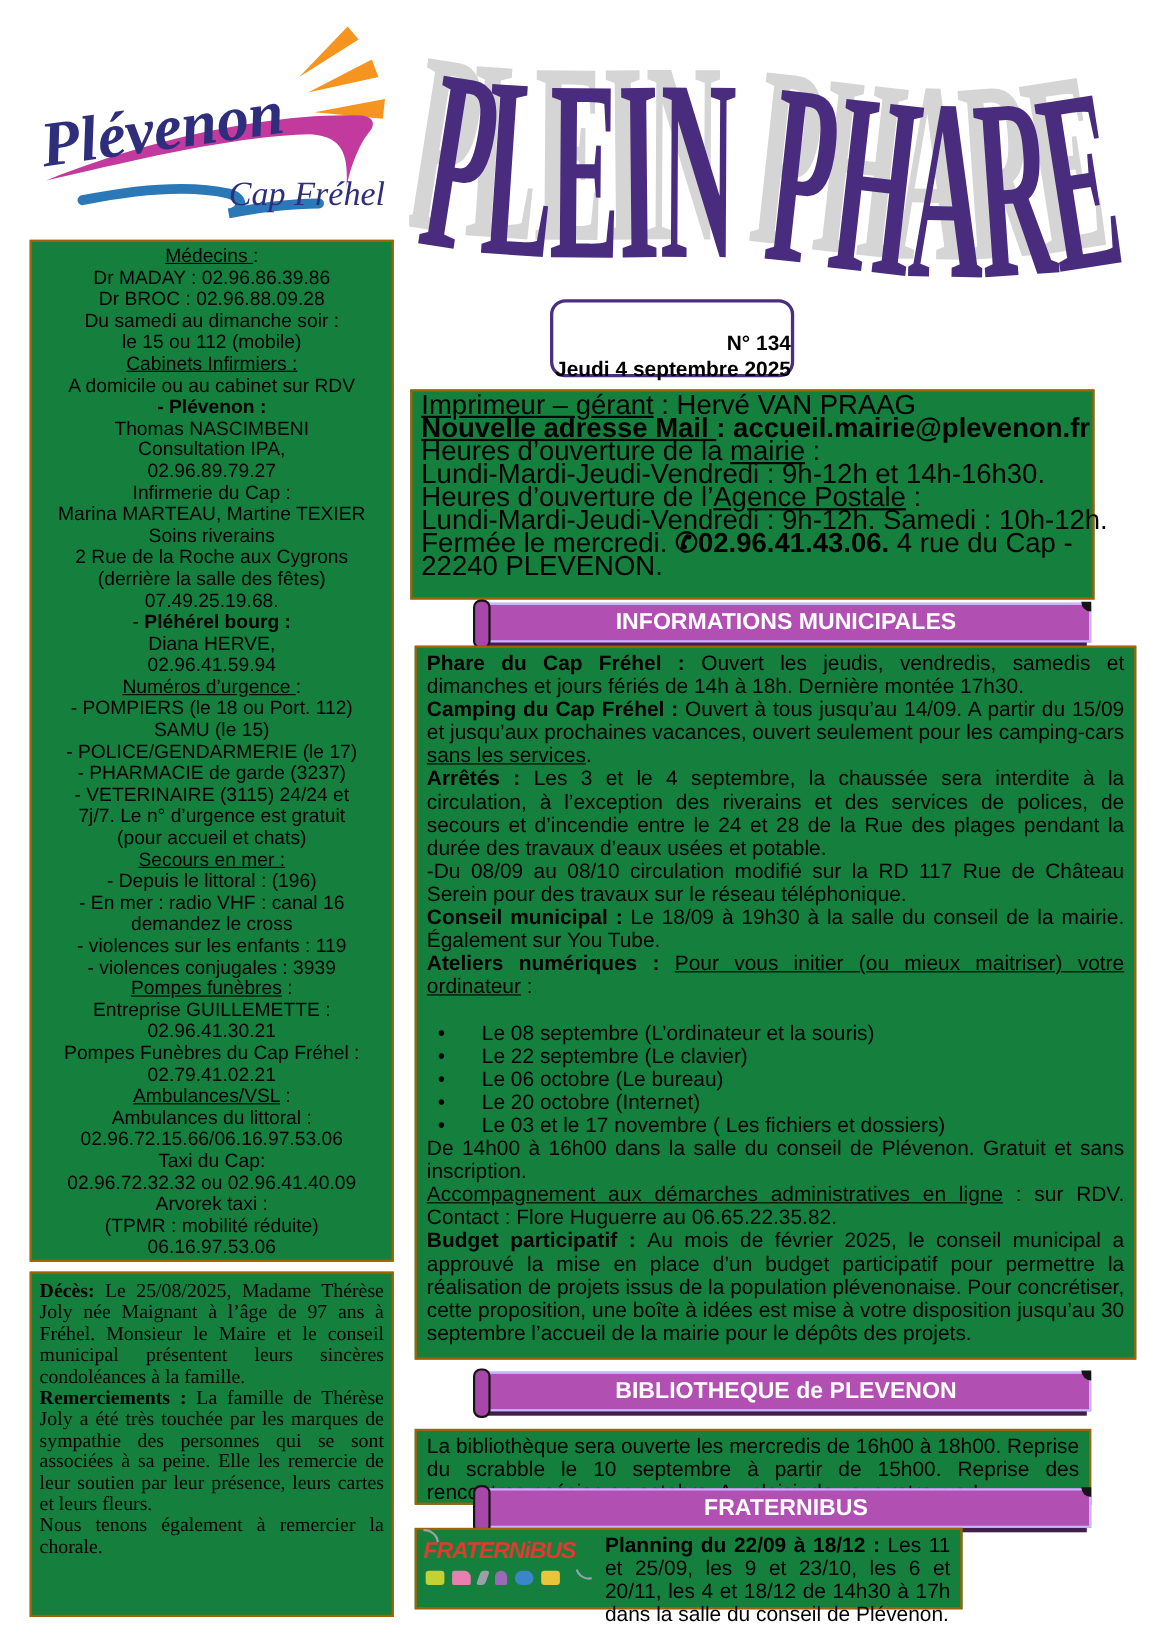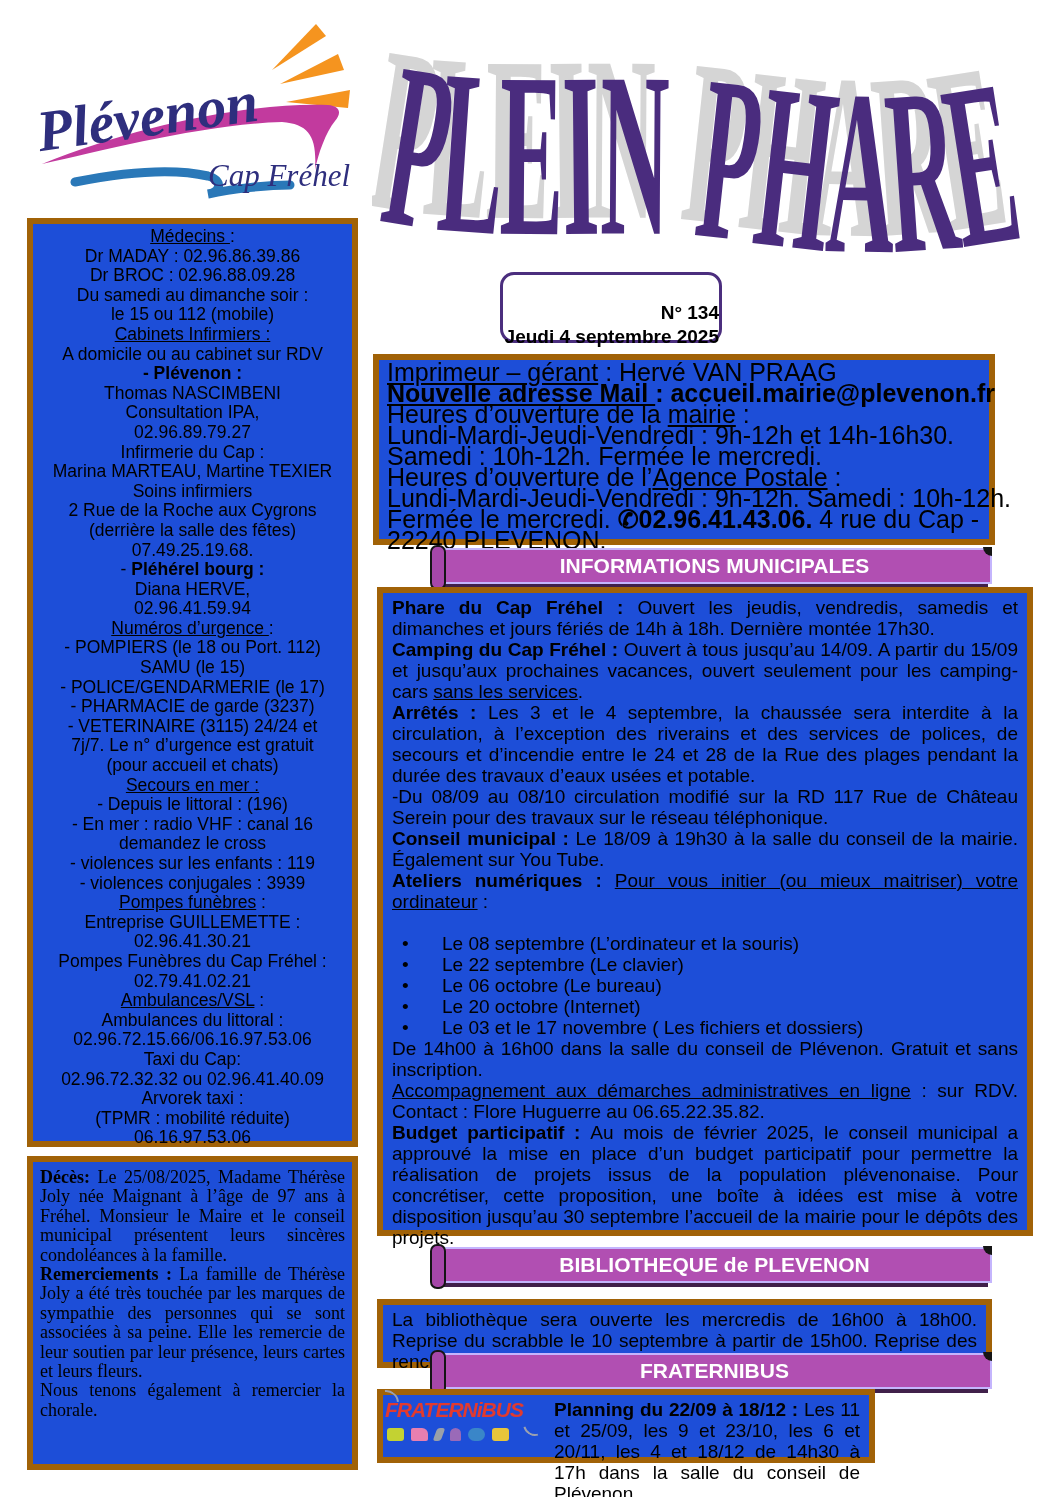--- a/index.html
+++ b/index.html
@@ -1,19 +1,19 @@
 <!DOCTYPE html>
 <html><head>
 <meta charset="utf-8">
 <style>
   html,body{margin:0;padding:0;background:#fff;}
   #page{position:relative;width:1058px;height:1497px;background:#fff;overflow:hidden;
         font-family:"Liberation Sans",sans-serif;color:#000;}
   .abs{position:absolute;}
-  .box{border:6px solid #a16207;background:#1d4ed8;box-sizing:border-box;}
+  .box{border:2px solid #a16207;background:#15803d;box-sizing:border-box;}
   .b{font-weight:700;}
   .u{text-decoration:underline;}
   
   #contacts-box{left:27px;top:218px;width:331px;height:929px;padding:3px 2px;font-size:17.5px;}
   .cline{text-align:center;line-height:19.6px;min-height:19.6px;white-space:nowrap;}
   #deces-box{left:27px;top:1156px;width:331px;height:314px;padding:6px 7px;font-size:18px;}
   #deces-box .para{line-height:19.4px;font-family:Liberation Serif, serif;}
   
   #issue-box{left:500px;top:272px;width:222px;height:71px;border:3px solid #4b2e7e;border-radius:14px;
              text-align:right;padding-top:26px;box-sizing:border-box;}
@@ -84,42 +84,41 @@
   <div class="abs" id="issue-box">
     <div>N° 134</div>
     <div>Jeudi 4 septembre 2025</div>
   </div>
 
   <div class="abs box" id="imprimeur-box">
       <div class="iline"><span class="u">Imprimeur – gérant</span><span> : Hervé VAN PRAAG</span></div>
       <div class="iline"><span class="b u">Nouvelle adresse Mail </span><span class="b">: accueil.mairie@plevenon.fr</span></div>
       <div class="iline"><span>Heures d’ouverture de la </span><span class="u">mairie</span><span> :</span></div>
       <div class="iline"><span>Lundi-Mardi-Jeudi-Vendredi : 9h-12h et 14h-16h30.</span></div>
-      <div class="iline"><span>Samedi : 10h-12h. Fermée le mercredi.</span></div>
       <div class="iline"><span>Heures d’ouverture de l’</span><span class="u">Agence Postale</span><span> :</span></div>
       <div class="iline"><span>Lundi-Mardi-Jeudi-Vendredi : 9h-12h. Samedi : 10h-12h.</span></div>
       <div class="iline"><span>Fermée le mercredi. </span><span class="b">✆</span><span class="b">02.96.41.43.06.</span><span> 4 rue du Cap -</span></div>
       <div class="iline"><span>22240 PLEVENON.</span></div>
     </div>
 
   <div class="abs box" id="contacts-box">
       <div class="cline"><span class="u">Médecins </span><span>:</span></div>
       <div class="cline"><span>Dr MADAY : 02.96.86.39.86</span></div>
       <div class="cline"><span>Dr BROC : 02.96.88.09.28</span></div>
       <div class="cline"><span>Du samedi au dimanche soir :</span></div>
       <div class="cline"><span>le 15 ou 112 (mobile)</span></div>
       <div class="cline"><span class="u">Cabinets Infirmiers :</span></div>
       <div class="cline"><span>A domicile ou au cabinet sur RDV</span></div>
       <div class="cline"><span class="b">- Plévenon :</span></div>
       <div class="cline"><span>Thomas NASCIMBENI</span></div>
       <div class="cline"><span>Consultation IPA,</span></div>
       <div class="cline"><span>02.96.89.79.27</span></div>
       <div class="cline"><span>Infirmerie du Cap :</span></div>
       <div class="cline"><span>Marina MARTEAU, Martine TEXIER</span></div>
-      <div class="cline"><span>Soins infirmiers</span></div>
+      <div class="cline"><span>Soins riverains</span></div>
       <div class="cline"><span>2 Rue de la Roche aux Cygrons</span></div>
       <div class="cline"><span>(derrière la salle des fêtes)</span></div>
       <div class="cline"><span>07.49.25.19.68.</span></div>
       <div class="cline"><span>- </span><span class="b">Pléhérel bourg :</span></div>
       <div class="cline"><span>Diana HERVE,</span></div>
       <div class="cline"><span>02.96.41.59.94</span></div>
       <div class="cline"><span class="u">Numéros d’urgence </span><span>:</span></div>
       <div class="cline"><span>- POMPIERS (le 18 ou Port. 112)</span></div>
       <div class="cline"><span>SAMU (le 15)</span></div>
       <div class="cline"><span>- POLICE/GENDARMERIE (le 17)</span></div>

